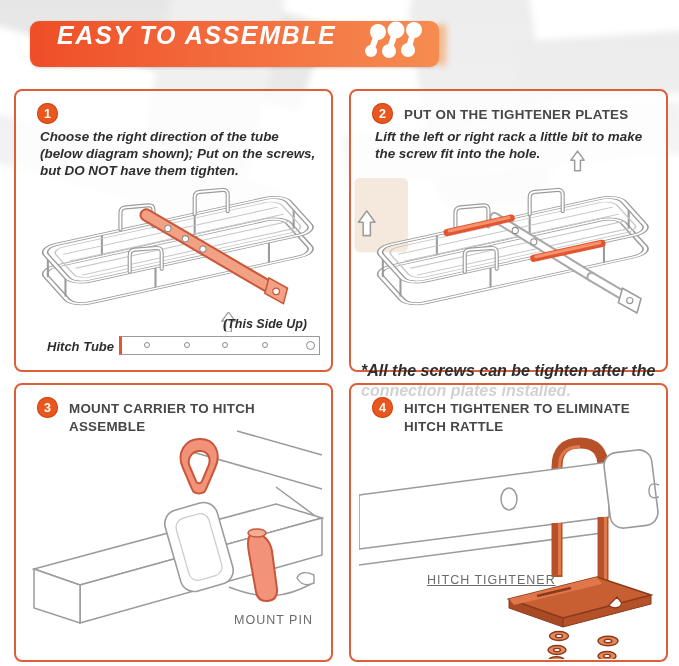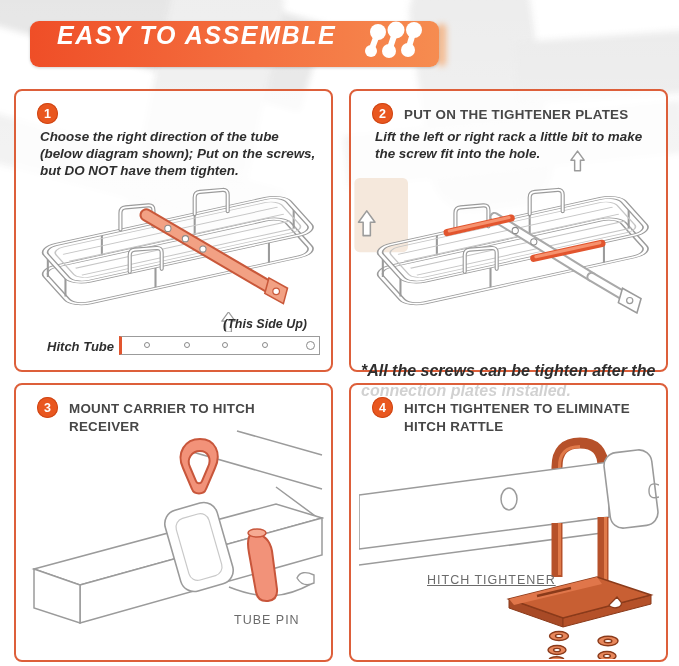--- a/index.html
+++ b/index.html
@@ -209,21 +209,21 @@
       <path transform="translate(212,2) scale(0.8)" d="M8,0 L16,11 H11.5 V24 H4.5 V11 H0 Z" fill="#ffffff" stroke="#9b9b9b" stroke-width="1.8" stroke-linejoin="round"></path>
     </g>
   </svg>
 
   <div class="note-text">*All the screws can be tighten after the connection plates installed.</div>
 </div>
 
 <div class="panel p3">
   <div class="panel-head">
     <span class="badge">3</span>
-    <span class="step-title">MOUNT CARRIER TO HITCH RECEIVER</span>
+    <span class="step-title">MOUNT CARRIER TO HITCH ASSEMBLE</span>
   </div>
 
   <svg class="illus" viewBox="0 0 300 212">
 
     <path d="M158,22 L298,62 M213,4 L298,28 M252,60 L298,94" stroke="#9b9b9b" stroke-width="1.5" fill="none"></path>
 
     <polygon points="10,142 252,77 298,91 56,158" fill="#ffffff" stroke="#9b9b9b" stroke-width="1.5"></polygon>
     <polygon points="56,158 298,91 298,128 56,196" fill="#ffffff" stroke="#9b9b9b" stroke-width="1.5"></polygon>
     <polygon points="10,142 56,158 56,196 10,181" fill="#ffffff" stroke="#9b9b9b" stroke-width="1.5"></polygon>
 
@@ -235,21 +235,21 @@
     <path d="M205,160 C240,174 263,170 287,157" stroke="#9b9b9b" stroke-width="1.5" fill="none"></path>
     <path d="M290,148 q-13,-6 -17,3 q6,10 17,5 z" fill="#ffffff" stroke="#9b9b9b" stroke-width="1.4"></path>
 
     <path fill-rule="evenodd" d="M176,12 C191,12 198,26 191,41 L182,62 C180,68 170,68 168,62 L159,41 C152,26 161,12 176,12 Z
          M176,24 C184,24 188,32 184,40 L178,54 C177,57 173,57 172,54 L166,40 C162,32 168,24 176,24 Z" fill="#f29279" stroke="#c8563b" stroke-width="2"></path>
 
     <path d="M228,106 q17,1 20,18 l5,38 q1,11 -9,12 q-10,1 -12,-9 l-7,-39 q-3,-16 3,-20 z" fill="#f29279" stroke="#c8563b" stroke-width="2"></path>
     <ellipse cx="233" cy="106" rx="9" ry="4" fill="#f6ab93" stroke="#c8563b" stroke-width="1.5"></ellipse>
   </svg>
 
-  <span class="part-caption cap3">TUBE PIN</span>
+  <span class="part-caption cap3">MOUNT PIN</span>
 </div>
 
 <div class="panel p4">
   <div class="panel-head">
     <span class="badge">4</span>
     <span class="step-title">HITCH TIGHTENER TO ELIMINATE HITCH RATTLE</span>
   </div>
 
   <svg class="illus" viewBox="0 0 300 222">
 

